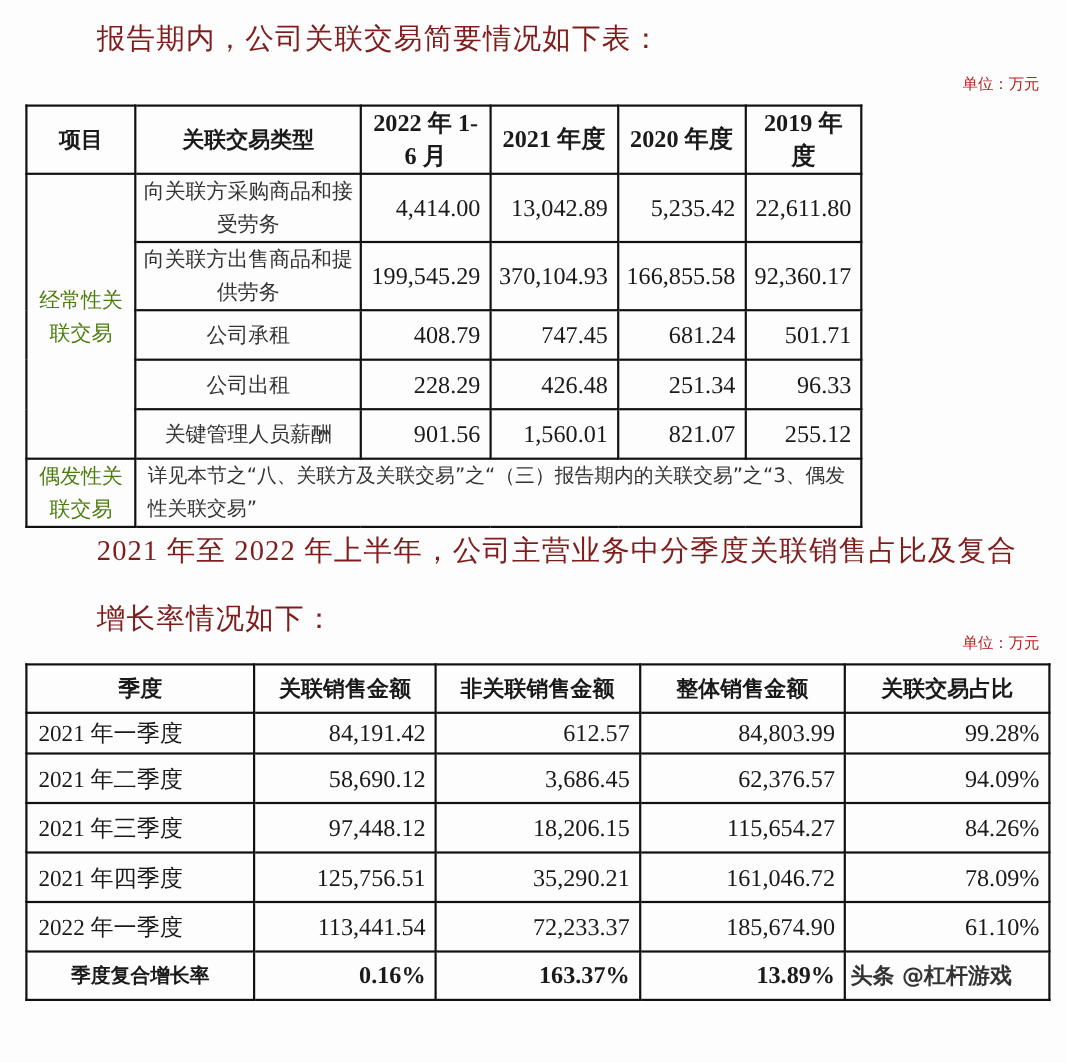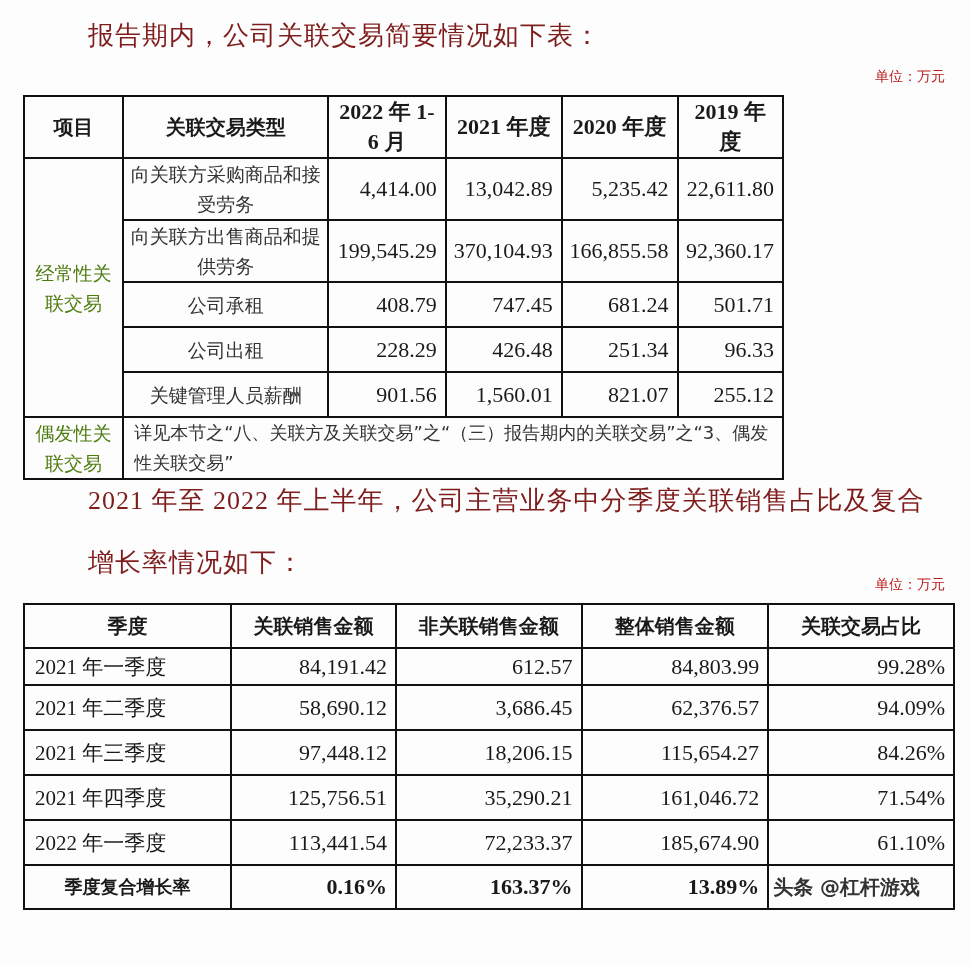--- a/index.html
+++ b/index.html
@@ -137,21 +137,21 @@
     <td class="num">97,448.12</td>
     <td class="num">18,206.15</td>
     <td class="num">115,654.27</td>
     <td class="num">84.26%</td>
   </tr>
   <tr style="height:45px;">
     <td class="q">2021 年四季度</td>
     <td class="num">125,756.51</td>
     <td class="num">35,290.21</td>
     <td class="num">161,046.72</td>
-    <td class="num">71.54%</td>
+    <td class="num">78.09%</td>
   </tr>
   <tr style="height:45px;">
     <td class="q">2022 年一季度</td>
     <td class="num">113,441.54</td>
     <td class="num">72,233.37</td>
     <td class="num">185,674.90</td>
     <td class="num">61.10%</td>
   </tr>
   <tr class="total" style="height:44px;">
     <td class="qb">季度复合增长率</td>

